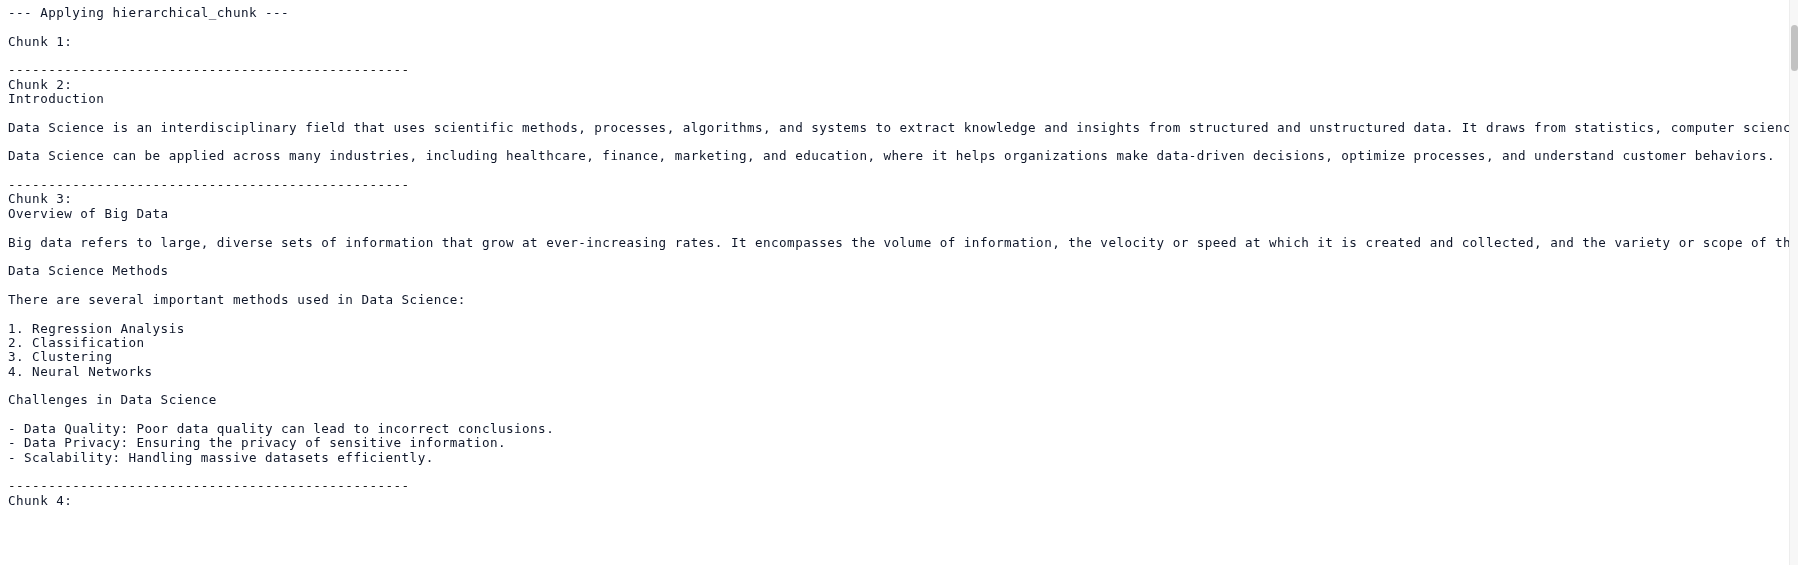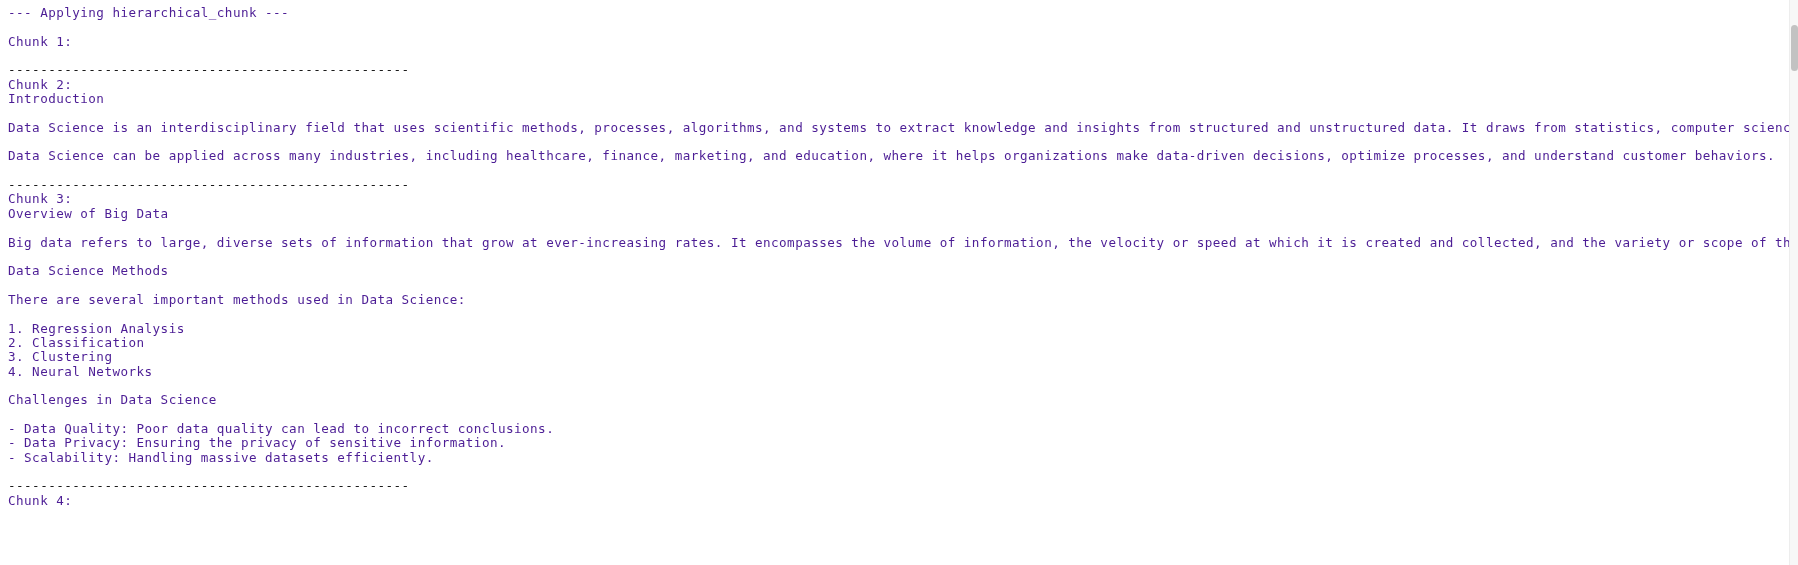--- a/index.html
+++ b/index.html
@@ -34,21 +34,21 @@
     padding: 6px 0 0 8px;
     box-sizing: border-box;
     overflow: hidden;
     white-space: pre;
   }
 
   .line {
     font-family: "DejaVu Sans Mono", "Liberation Mono", monospace;
     font-size: 12.6px;
     line-height: 14.35px;
-    color: #4c1d95;
+    color: #0f172a;
     letter-spacing: 0.45px;
     white-space: pre;
     height: 14.35px;
     overflow: hidden;
   }
   .line.blank {
     color: transparent;
   }
   .rule {
     color: #1b1b1b;

